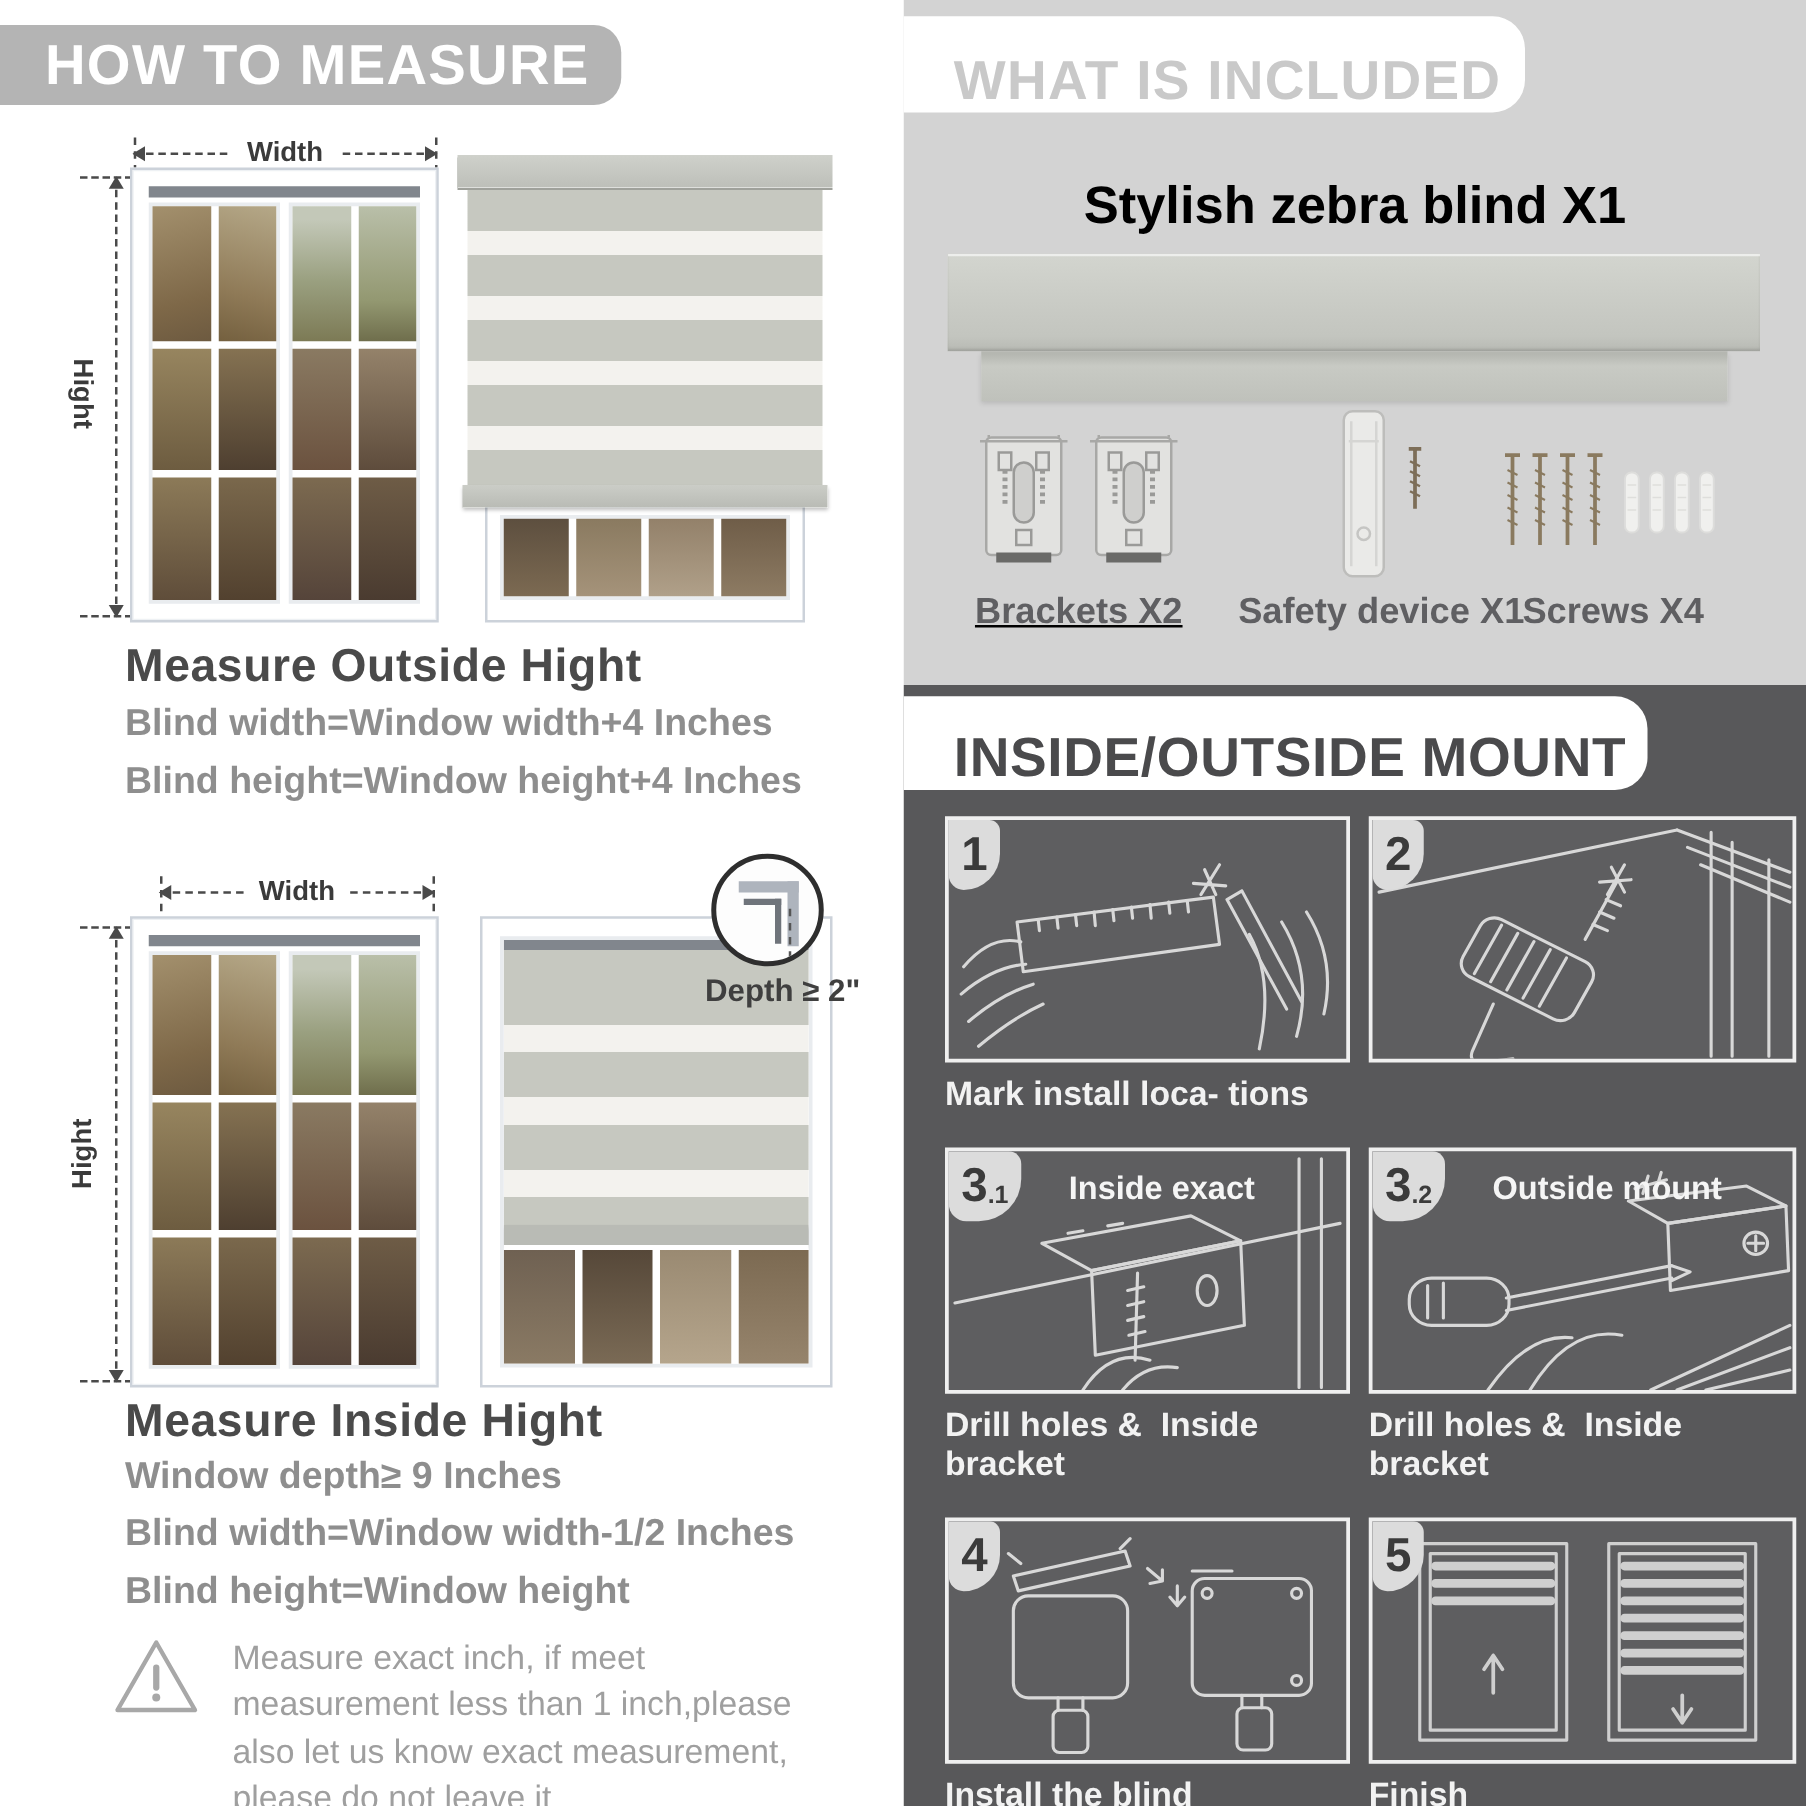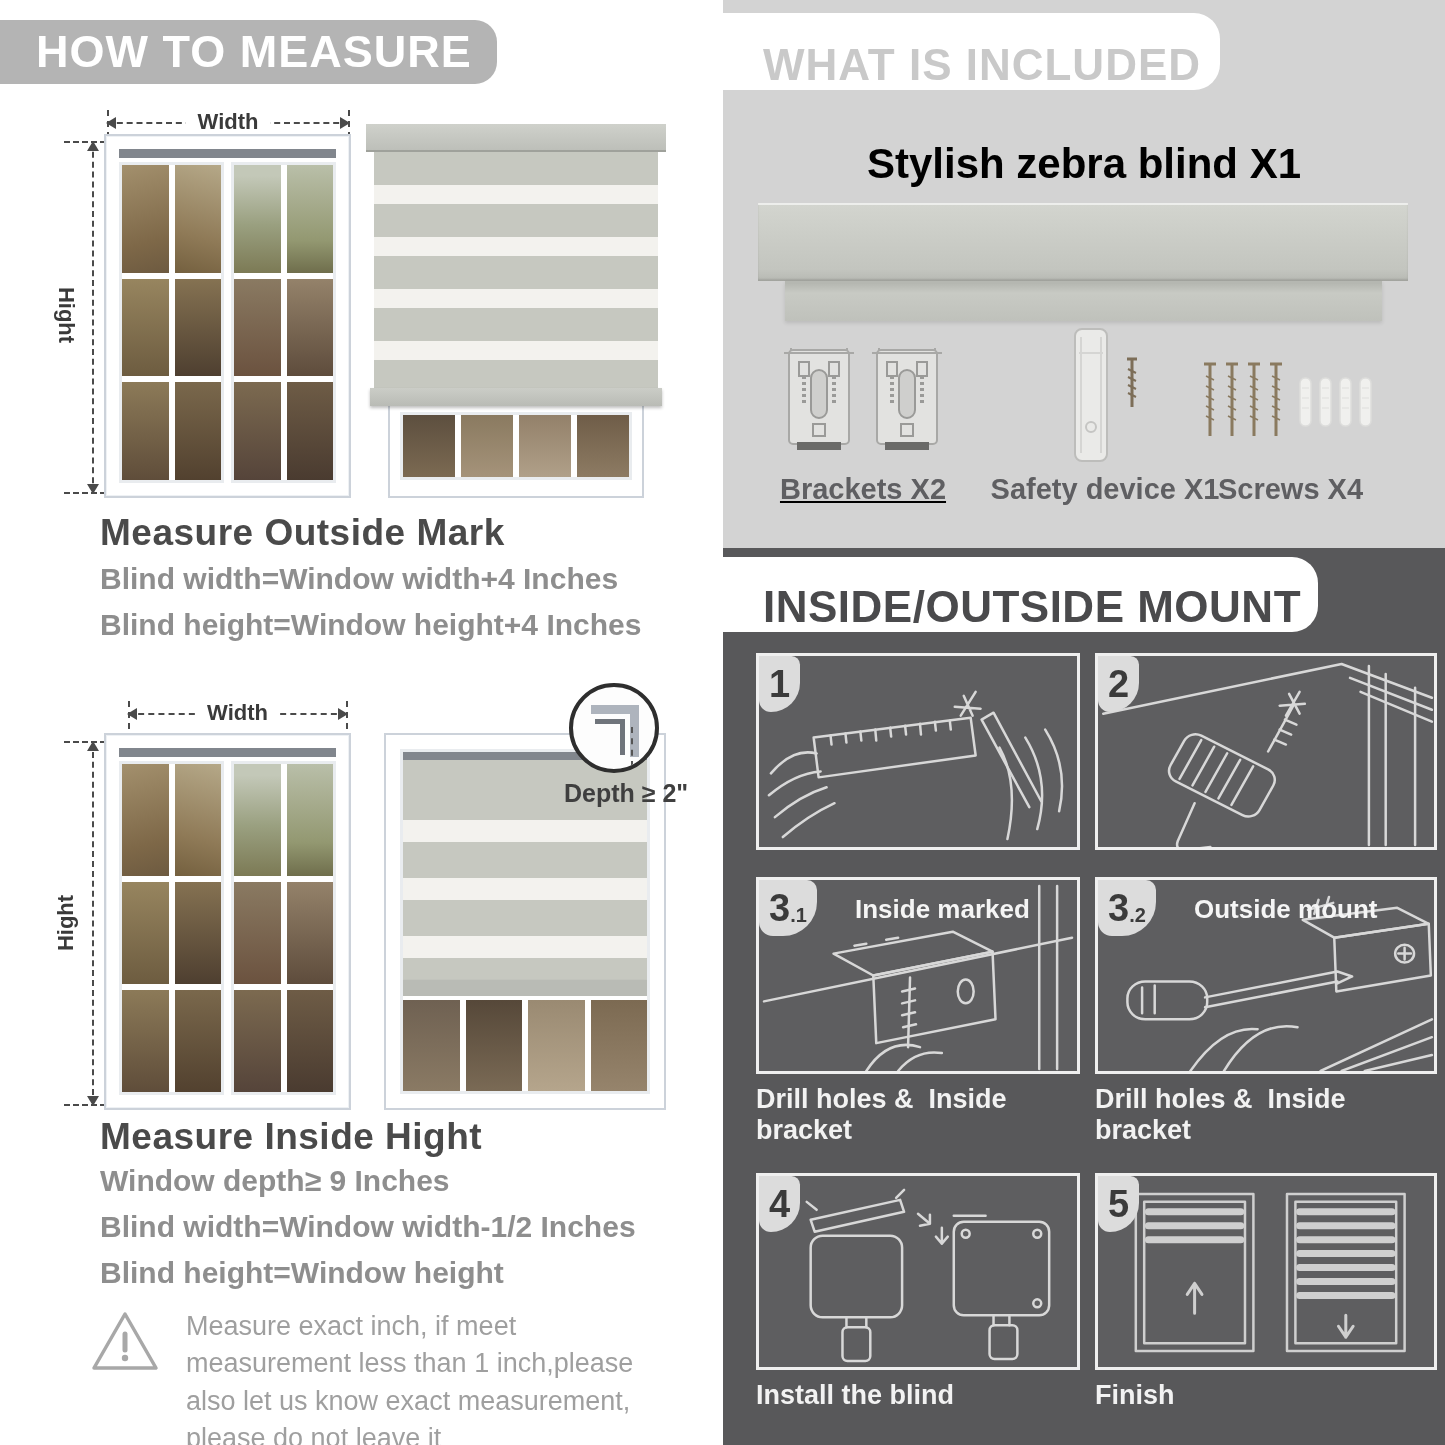--- a/index.html
+++ b/index.html
@@ -190,21 +190,21 @@
               <i></i>
               <i></i>
             </div>
         </div>
         <div class="bd-rail"></div>
         <div class="bd-fabric"></div>
         <div class="bd-bottom"></div>
       </div>
     </div>
 
-    <h2 class="m-title" style="top:512px;">Measure Outside Mark</h2>
+    <h2 class="m-title" style="top:512px;">Measure Outside Hight</h2>
     <p class="m-line" style="top:562px;">Blind width=Window width+4 Inches</p>
     <p class="m-line" style="top:608px;">Blind height=Window height+4 Inches</p>
 
     <div class="mrow row2">
       <div class="h-arrow" style="left:124px;top:18px;width:219px;">
         <span class="mlabel">Width</span>
       </div>
       <div class="dash-v" style="left:124px;top:6px;height:28px;"></div>
       <div class="dash-v" style="left:342px;top:6px;height:28px;"></div>
 
@@ -372,20 +372,21 @@
             <g stroke="#d8d8d8" stroke-width="2.5" fill="none" stroke-linecap="round" stroke-linejoin="round">
               <path d="M55 82 L213 62 L218 100 L60 122 Z"></path>
               <path d="M72 80 l1 9 M87 78 l1 9 M102 76 l1 9 M117 74 l1 11 M132 72 l1 9 M147 70 l1 9 M162 68 l1 11 M177 66 l1 9 M192 65 l1 9"></path>
               <path d="M206 40 l9 20 M197 51 l26 2 M218 36 l-15 24"></path>
               <path d="M224 64 L272 152 M236 57 L284 146 M224 64 l12 -7"></path>
               <path d="M12 118 Q34 92 58 98 M10 140 Q36 118 62 116 M16 162 Q42 140 68 132 M24 182 Q50 160 76 148"></path>
               <path d="M250 184 Q262 128 242 92 M280 174 Q294 124 268 82 M302 156 Q312 112 288 74"></path>
             </g>
           </svg>
         </div>
+        <div class="caption">Mark install loca- tions</div>
       </div>
 
       <div class="step">
         <div class="panel">
           <div class="badge">
             <span class="bnum">2</span>
           </div>
           <svg class="ill" viewBox="0 0 320 192" preserveAspectRatio="none">
             <g stroke="#d8d8d8" stroke-width="2.5" fill="none" stroke-linecap="round" stroke-linejoin="round">
               <path d="M5 58 L232 8 M232 8 L318 42"></path>
@@ -403,21 +404,21 @@
           </svg>
         </div>
       </div>
 
       <div class="step">
         <div class="panel">
           <div class="badge">
             <span class="bnum">3</span>
               <span class="bsub">.1</span>
           </div>
-          <span class="ptitle">Inside marked</span>
+          <span class="ptitle">Inside exact</span>
           <svg class="ill" viewBox="0 0 320 192" preserveAspectRatio="none">
             <g stroke="#d8d8d8" stroke-width="2.5" fill="none" stroke-linecap="round" stroke-linejoin="round">
               <path d="M5 122 L315 58"></path>
               <path d="M282 6 L282 190 M300 6 L300 190"></path>
               <path d="M75 74 L195 52 L235 72 L115 96 Z"></path>
               <path d="M115 96 L235 72 L238 140 L118 164 Z"></path>
               <ellipse cx="208" cy="112" rx="8" ry="12"></ellipse>
               <path d="M96 66 l12 -2 M128 60 l12 -2"></path>
               <path d="M152 98 L150 168"></path>
               <path d="M144 112 l13 -3 M144 124 l13 -3 M144 136 l13 -3 M145 148 l13 -3"></path>

